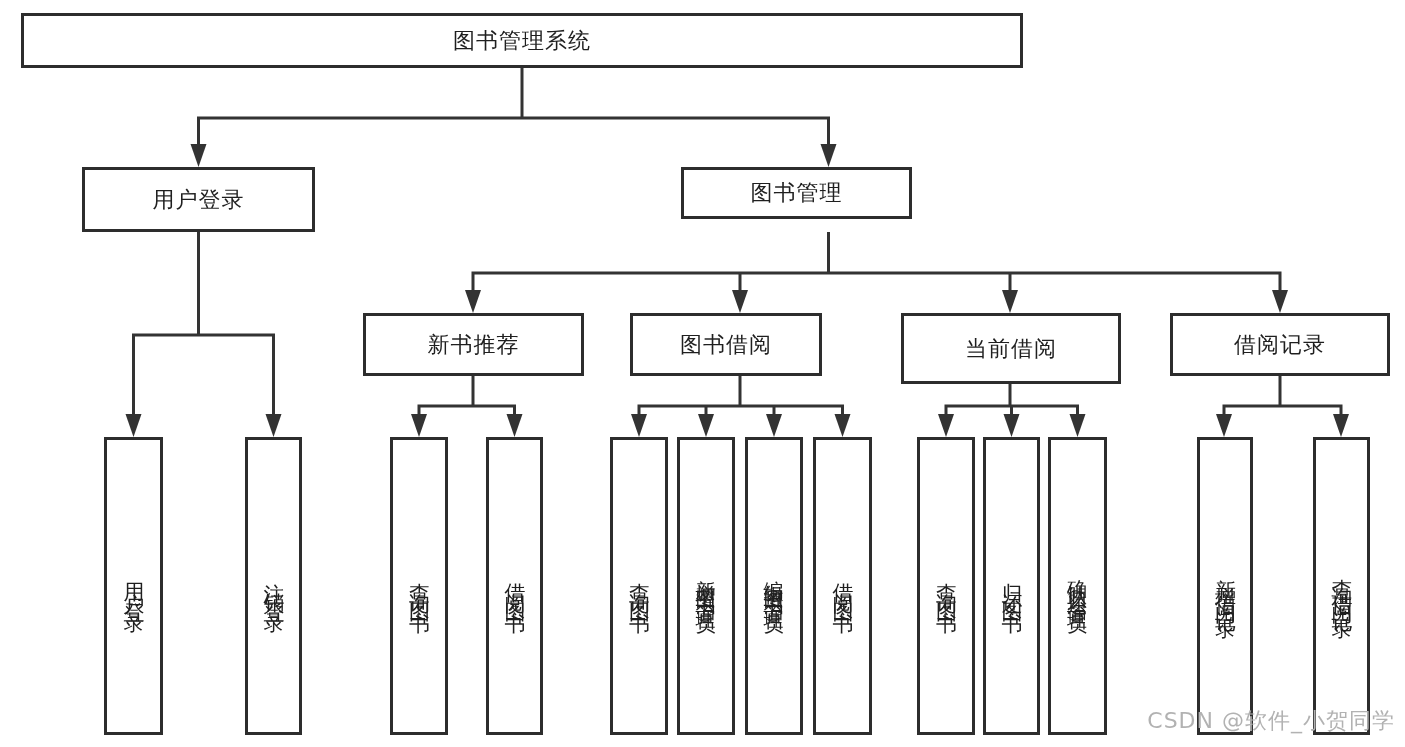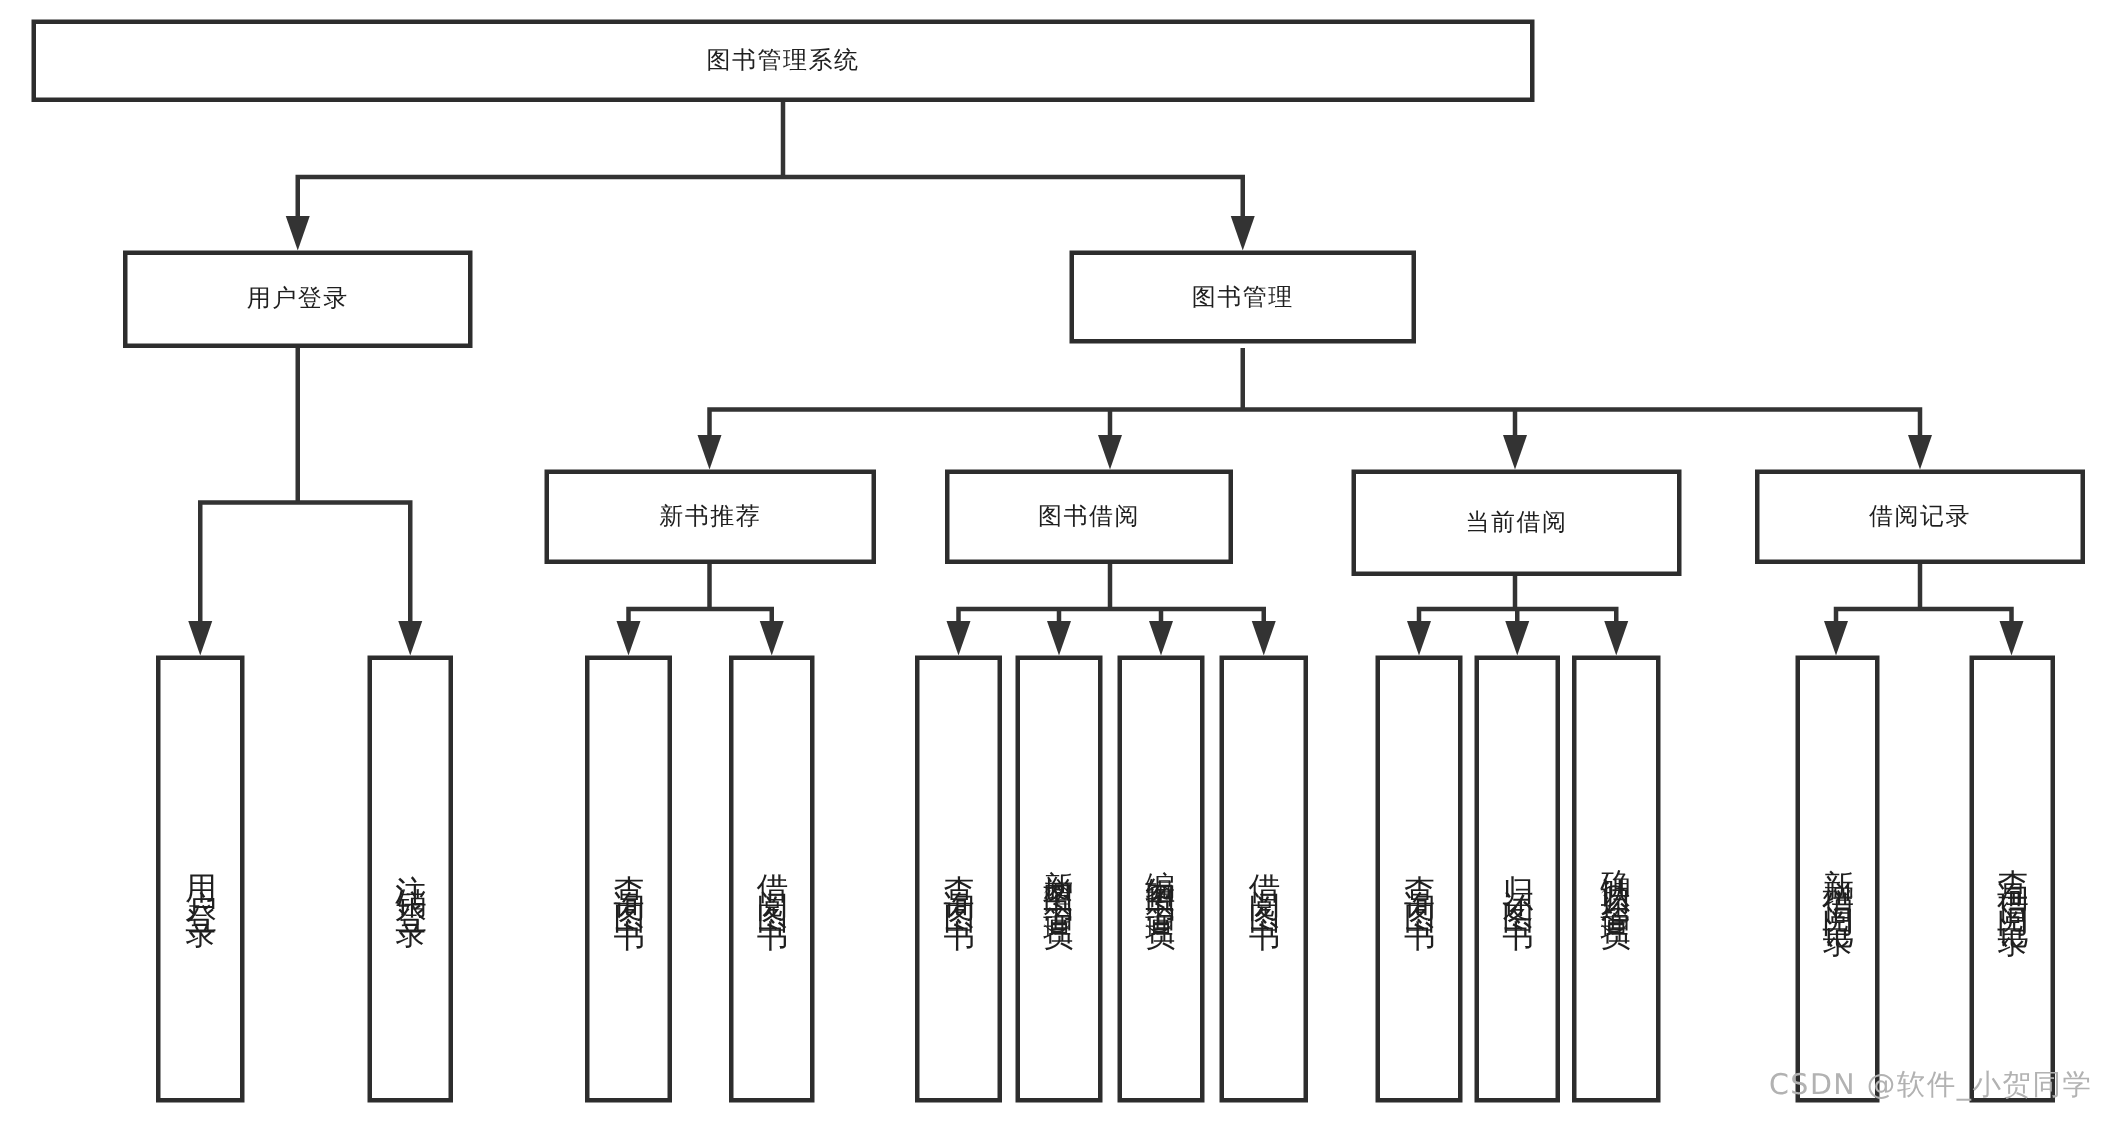--- a/index.html
+++ b/index.html
@@ -24,38 +24,38 @@
   .node{
     position:absolute;
     background:#ffffff;
     border:3px solid var(--border);
     display:flex;
     align-items:center;
     justify-content:center;
     color:var(--text);
   }
   .node.h span{
-    font-size:16px;
+    font-size:22px;
     letter-spacing:1px;
     white-space:nowrap;
   }
   .node.v span{
     writing-mode:vertical-rl;
     text-orientation:mixed;
     font-size:21px;
     letter-spacing:10px;
     line-height:1;
   }
   .node.v.mid span{letter-spacing:8px;}
   .node.v.long span{letter-spacing:5px;font-size:20px;}
   .watermark{
     position:absolute;
     right:10px;
     bottom:11px;
-    font-size:19px;
+    font-size:22px;
     color:var(--watermark);
     white-space:nowrap;
     letter-spacing:1px;
   }
 </style>
 </head>
 <body>
 
 <div class="canvas">
 
@@ -111,21 +111,21 @@
     </g>
   </svg>
 
   <div class="node h" style="left:21px;top:13px;width:1002px;height:55px">
     <span>图书管理系统</span>
   </div>
 
   <div class="node h" style="left:82px;top:167px;width:233px;height:65px">
     <span>用户登录</span>
   </div>
-  <div class="node h" style="left:713px;top:167px;width:231px;height:62px">
+  <div class="node h" style="left:681px;top:167px;width:231px;height:52px">
     <span>图书管理</span>
   </div>
 
   <div class="node h" style="left:363px;top:313px;width:221px;height:63px">
     <span>新书推荐</span>
   </div>
   <div class="node h" style="left:630px;top:313px;width:192px;height:63px">
     <span>图书借阅</span>
   </div>
   <div class="node h" style="left:901px;top:313px;width:220px;height:71px">

